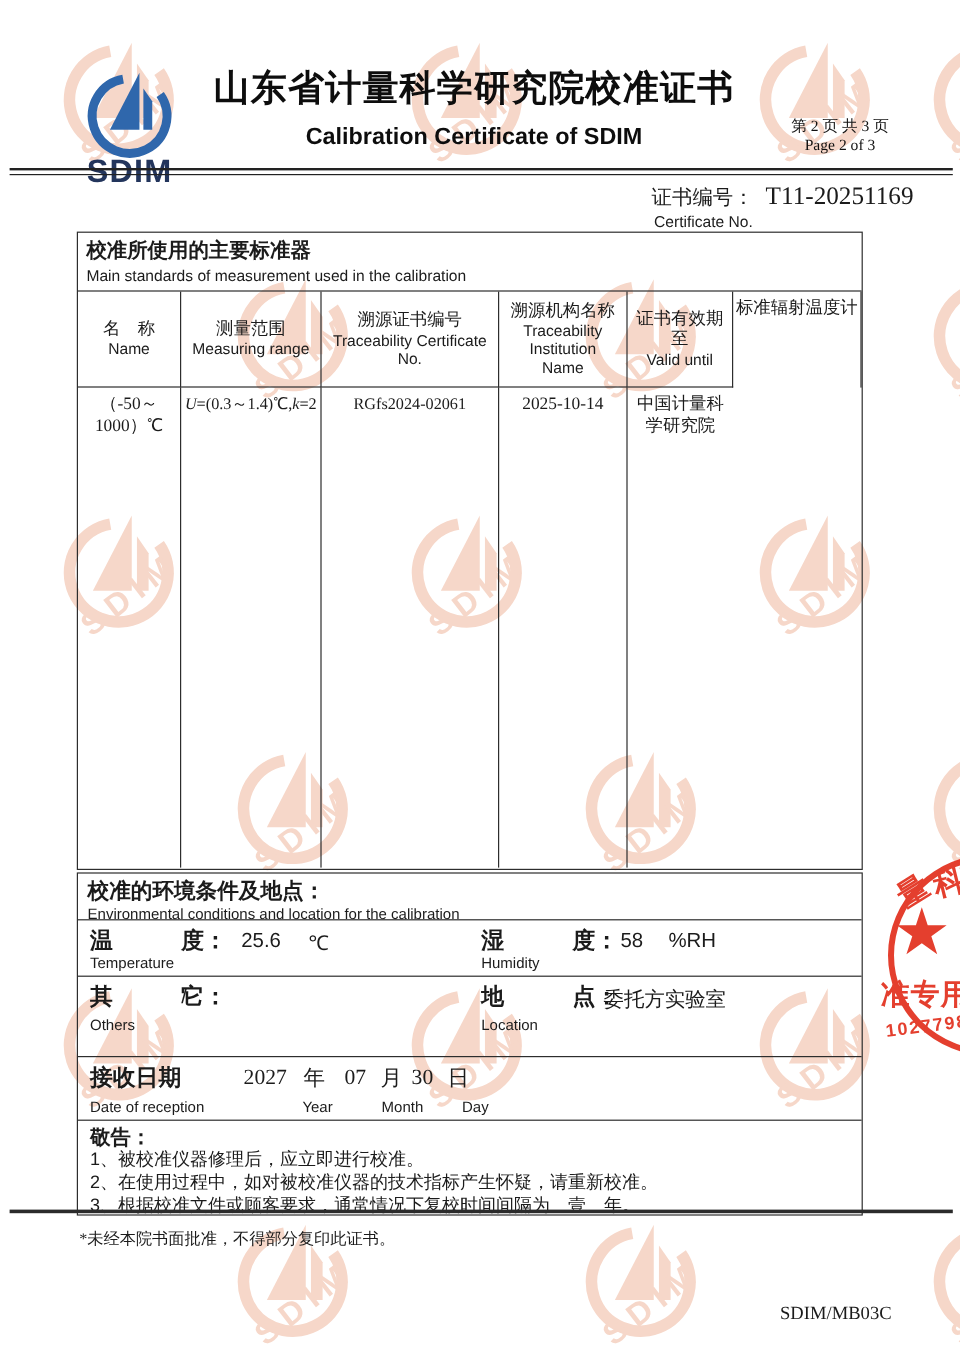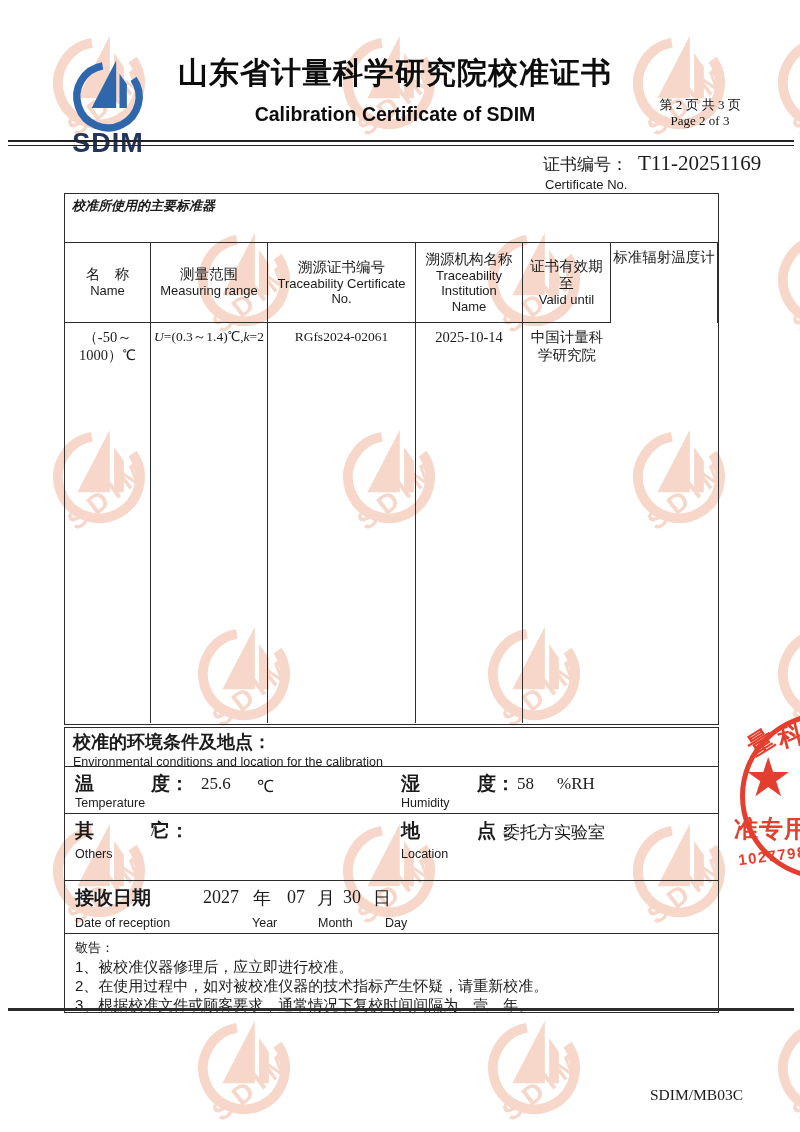--- a/index.html
+++ b/index.html
@@ -45,21 +45,21 @@
   .certno { position:absolute; left:515px; top:151px; z-index:1;margin-left:28px; }
   .certno-label { font-family:"Liberation Serif", serif; font-size:17px; }
   .certno-value { font-family:"Liberation Serif", serif; font-size:21px; margin-left:10px; }
   .certno-en { font-size:13px; margin-top:1px; margin-left:2px; }
   
   .tbl {
     position:absolute; left:64px; top:193px; width:655px; height:532px; z-index:1;
     border:1.6px solid #2d2d2d;
   }
   .tbl-title { height:49px; border-bottom:1.3px solid #2d2d2d; padding:3px 7px; }
-  .tbl-title-cn { font-size:13px; font-weight:600;font-style:italic; }
+  .tbl-title-cn { font-size:17px; font-weight:600; }
   .tbl-title-en { font-size:13px; margin-top:2px; }
   .tbl-grid {
     display:grid; height:calc(100% - 50.3px);
     grid-template-columns:86px 117px 148px 107px 88px 1fr;
     grid-template-rows:80px 1fr;
   }
   .th {
     border-right:1.1px solid #2d2d2d; border-bottom:1.1px solid #2d2d2d;
     display:flex; flex-direction:column; justify-content:center; align-items:center;
     text-align:center; padding:2px 1px;
@@ -80,25 +80,25 @@
   .box { position:relative; border-top:1.2px solid #2d2d2d; }
   .box:first-child { border-top:none; }
   .b-env { height:38px; padding:2px 8px; }
   .b-env-cn { font-size:18px; font-weight:600; }
   .b-env-en { font-size:12.5px; margin-top:1px; }
   .b-temp { height:47px; }
   .b-oth { height:51px; }
   .b-rec { height:53px;margin-top:16px; }
   .b-rem { height:79px; padding:4px 10px 0 10px; }
   .lab { position:absolute; top:4px; font-size:19px; font-weight:600; white-space:nowrap; }
-  .val { position:absolute; top:7px; font-family:Liberation Serif, serif; font-size:17px; white-space:nowrap; }
+  .val { position:absolute; top:7px; font-family:Liberation Sans, sans-serif; font-size:17px; white-space:nowrap; }
   .en  { position:absolute; bottom:3px; font-size:12.5px; white-space:nowrap;text-align:right; }
   .rv  { position:absolute; top:6px; font-family:"Liberation Serif", serif; font-size:18px; }
   .ru  { position:absolute; top:5px; font-size:18px; font-weight:500; }
-  .rm-title { font-size:13px; font-weight:400; line-height:19px; }
+  .rm-title { font-size:17px; font-weight:700; line-height:19px; }
   .rm-line { font-size:15px; line-height:19px; }
   
   .hr-mid { position:absolute; left:8px; top:1008px; width:786px; border-top:3px solid #2b2b2b; z-index:1; }
   .footnotes {
     position:absolute; left:66px; top:1023px; z-index:1;
     font-family:"Liberation Serif", serif; font-size:13.5px; line-height:20.5px;
   }
   .form-code {
     position:absolute; left:650px; top:1086px; width:120px; z-index:1;
     font-family:"Liberation Serif", serif; font-size:15.5px;
@@ -270,20 +270,21 @@
   <div class="hr-b"></div>
 
   <div class="certno">
     <span class="certno-label">证书编号：</span><span class="certno-value">T11-20251169</span>
     <div class="certno-en">Certificate No.</div>
   </div>
 
   <div class="tbl">
     <div class="tbl-title">
       <div class="tbl-title-cn">校准所使用的主要标准器</div>
+      <div class="tbl-title-en">Main standards of measurement used in the calibration</div>
     </div>
     <div class="tbl-grid">
       <div class="th">
         <div class="th-cn">名　称</div>
         <div class="th-en">Name</div>
       </div>
       <div class="th">
         <div class="th-cn">测量范围</div>
         <div class="th-en">Measuring range</div>
       </div>
@@ -352,20 +353,21 @@
     <div class="box b-rem">
       <div class="rm-title">敬告：</div>
       <div class="rm-line">1、被校准仪器修理后，应立即进行校准。</div>
       <div class="rm-line">2、在使用过程中，如对被校准仪器的技术指标产生怀疑，请重新校准。</div>
       <div class="rm-line">3、根据校准文件或顾客要求，通常情况下复校时间间隔为　壹　年。</div>
     </div>
   </div>
 
   <div class="hr-mid"></div>
   <div class="footnotes">
+    <div>*未经本院书面批准，不得部分复印此证书。</div>
   </div>
   <div class="form-code">SDIM/MB03C</div>
 
   <div class="seal">
     <div class="seal-ring" style="border-color: rgb(226, 49, 31);"></div>
     <span class="seal-char seal-c1" style="color: rgb(226, 49, 31);">量</span>
     <span class="seal-char seal-c2" style="color: rgb(226, 49, 31);">科</span>
     <div class="seal-star" style="color: rgb(226, 49, 31);">★</div>
     <div class="seal-mid" style="color: rgb(226, 49, 31);">准专用</div>
     <div class="seal-digits" style="color: rgb(226, 49, 31);">1027798</div>

